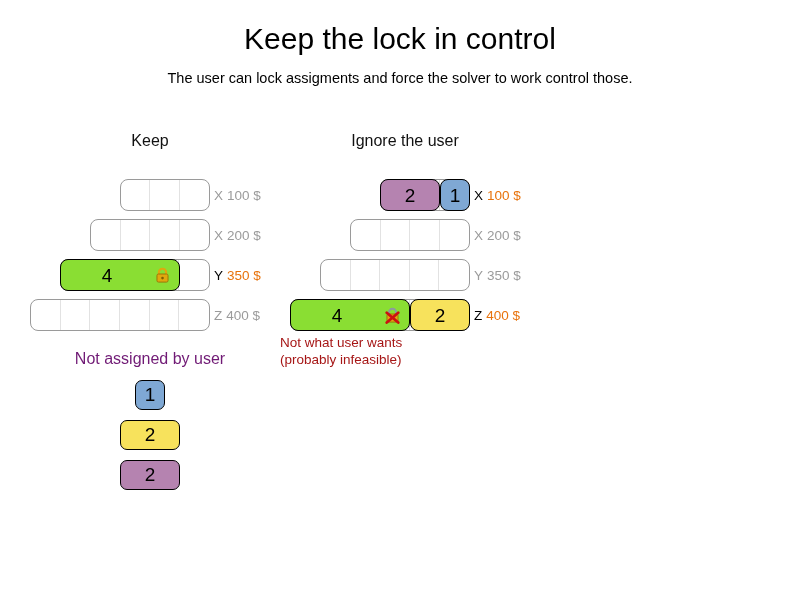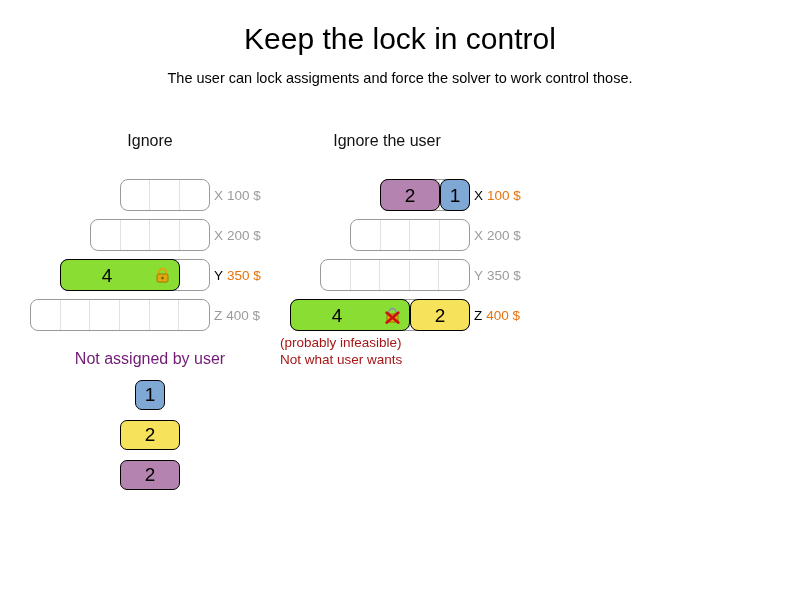--- a/index.html
+++ b/index.html
@@ -37,21 +37,21 @@
   }
 
   
   .col-heading {
     position: absolute;
     font-size: 16px;
     color: #111111;
     white-space: nowrap;
   }
   #heading-input  { top: 132px; left: 150px; transform: translateX(-50%); }
-  #heading-ignore { top: 132px; left: 387px; transform: translateX(-50%); }
+  #heading-ignore { top: 132px; left: 405px; transform: translateX(-50%); }
 
   
   .panel { position: absolute; top: 0; left: 0; }
 
   .row {
     position: absolute;
     height: 32px;
     display: flex;
     align-items: center;
   }
@@ -162,21 +162,21 @@
     line-height: 17px;
     white-space: nowrap;
   }
 </style>
 </head>
 <body>
 
 <div class="title">Keep the lock in control</div>
 <div class="subtitle">The user can lock assigments and force the solver to work control those.</div>
 
-<div class="col-heading" id="heading-input">Ignore</div>
+<div class="col-heading" id="heading-input">Keep</div>
 <div class="col-heading" id="heading-ignore">Ignore the user</div>
 
 <div class="panel" id="panel-input">
     <div class="row" style="top: 179px; left: 0px;">
       <div class="track" style="left: 120px; width: 90px;">
         <div class="cell" style="width: 30px;"></div>
         <div class="cell" style="width: 30px;"></div>
         <div class="cell" style="width: 30px;"></div>
       </div>
       <div class="row-label inactive" style="left: 214px; top: 0px;">
@@ -313,15 +313,15 @@
   </div>
 
 <div class="pool-heading">Not assigned by user</div>
 <div class="panel" id="pool-items">
     <div class="pool-item block-blue" style="background: rgb(127, 168, 212); width: 30px; top: 380px; left: 135px;">1</div>
     <div class="pool-item block-yellow" style="background: rgb(247, 226, 92); width: 60px; top: 420px; left: 120px;">2</div>
     <div class="pool-item block-purple" style="background: rgb(181, 131, 176); width: 60px; top: 460px; left: 120px;">2</div>
   </div>
 
 <div class="note">
+  <div>Not what user wants</div>
   <div>(probably infeasible)</div>
-  <div>Not what user wants</div>
 </div>
 
 </body></html>

